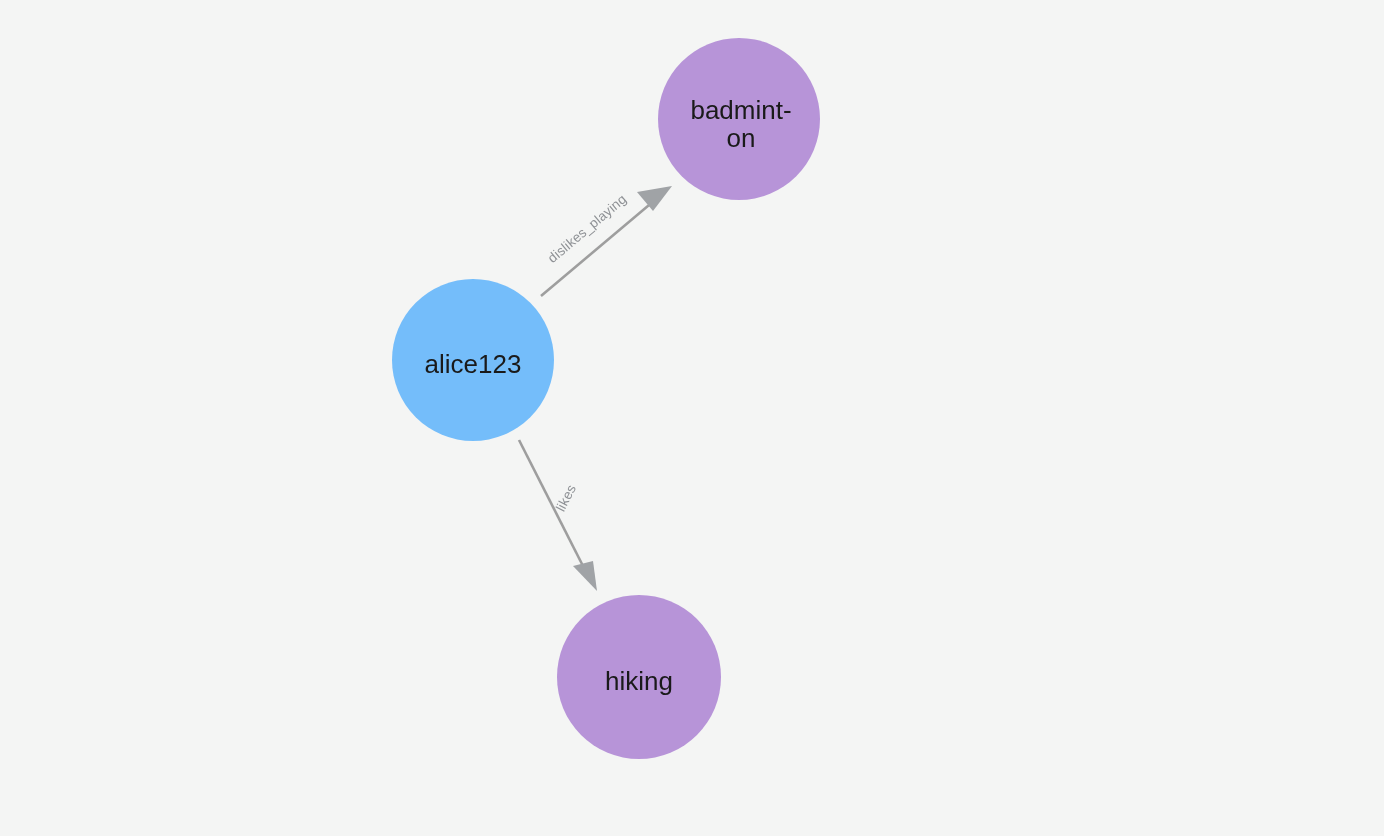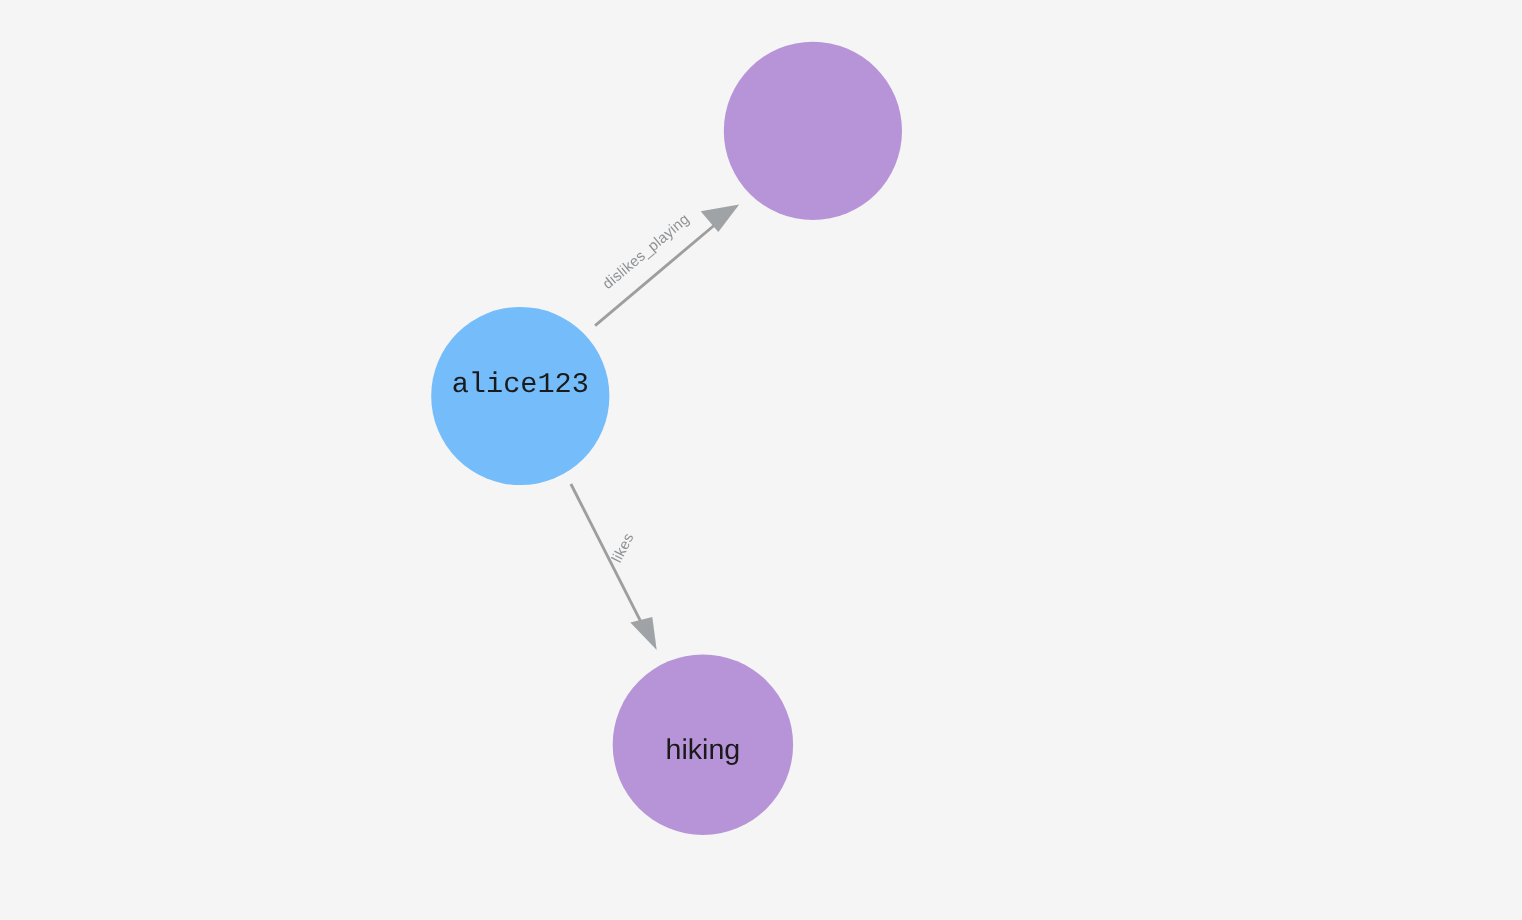--- a/index.html
+++ b/index.html
@@ -82,18 +82,20 @@
     </g>
 
     <g>
       <circle class="node-circle" cx="473" cy="360" r="81" fill="#74bdfa"></circle>
       <circle class="node-circle" cx="739" cy="119" r="81" fill="#b794d8"></circle>
       <circle class="node-circle" cx="639" cy="677" r="82" fill="#b794d8"></circle>
     </g>
 
   </svg>
 
-  <div class="node-label" style="left:473px; top:349px;font-family:Liberation Mono, monospace;">alice123</div>
+  <div class="node-label" style="left:473px; top:364px;">alice123</div>
 
+  <div class="node-label" style="left:741px; top:124px;">badmint-
+on</div>
 
   <div class="node-label" style="left:639px; top:681px;text-align:right;">hiking</div>
 
 </div>
 
 </body></html>

